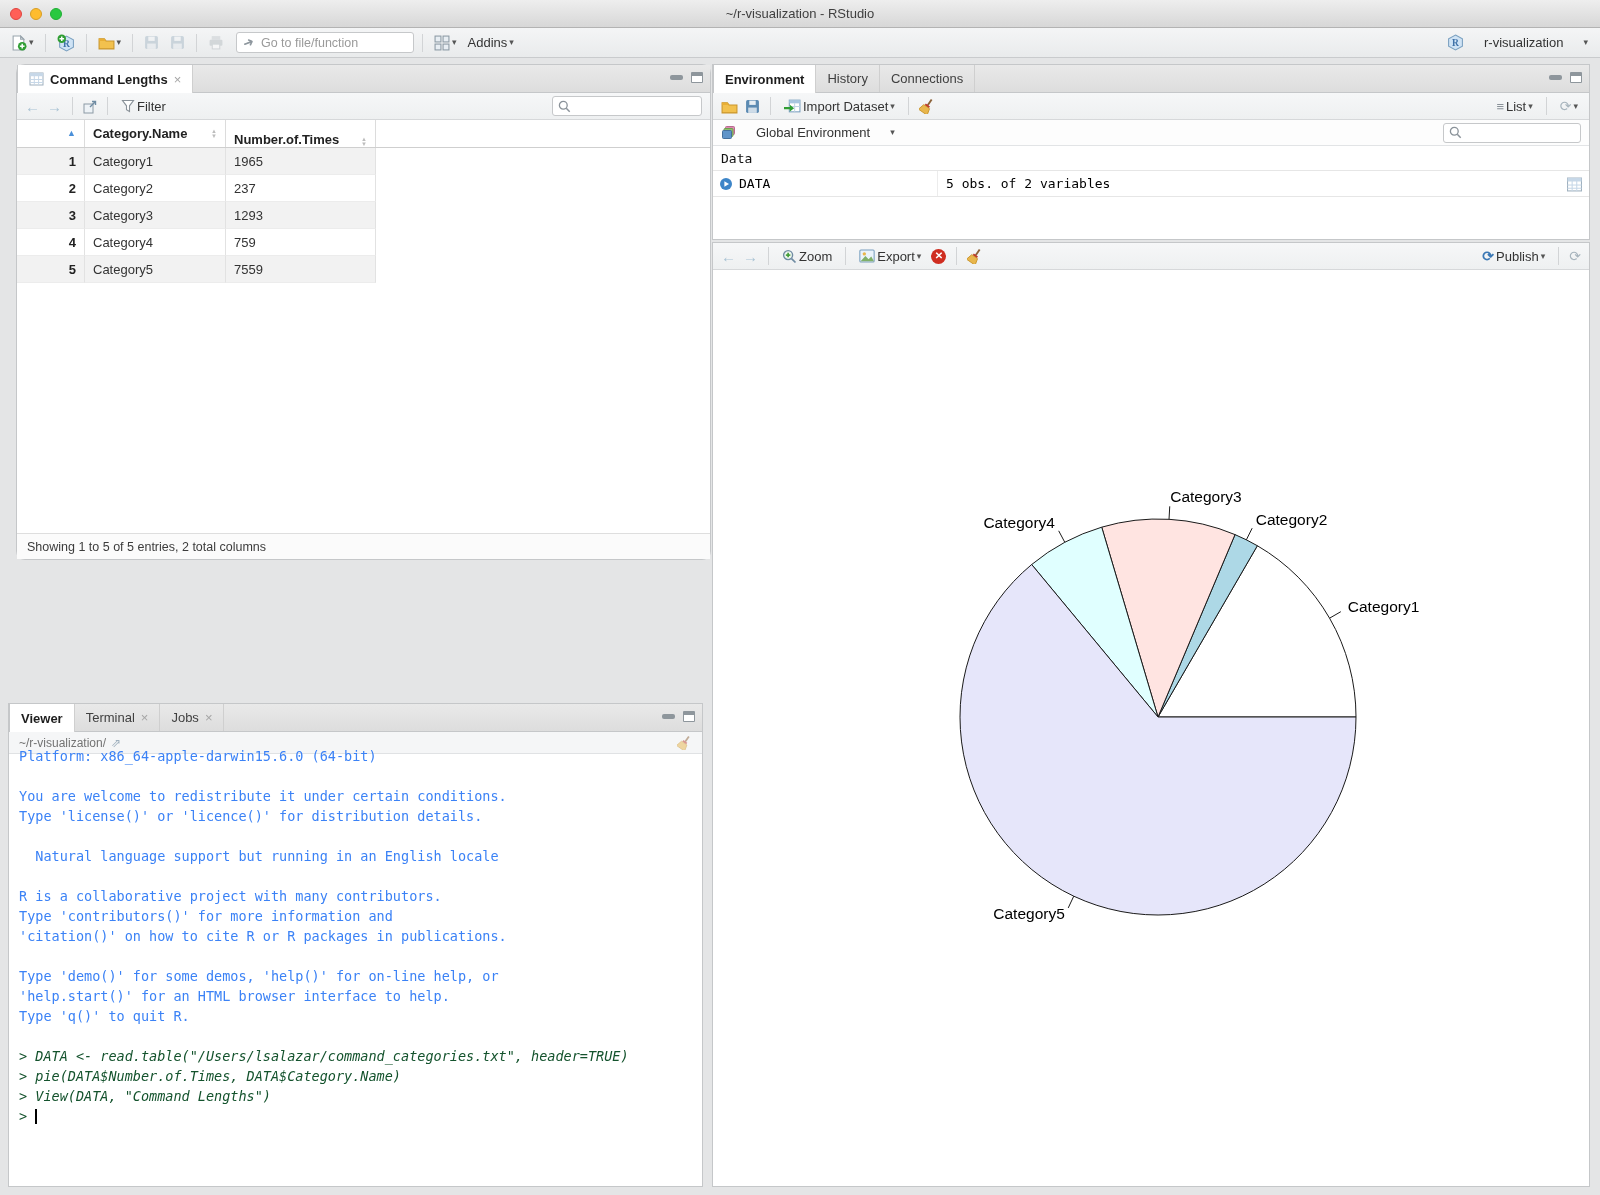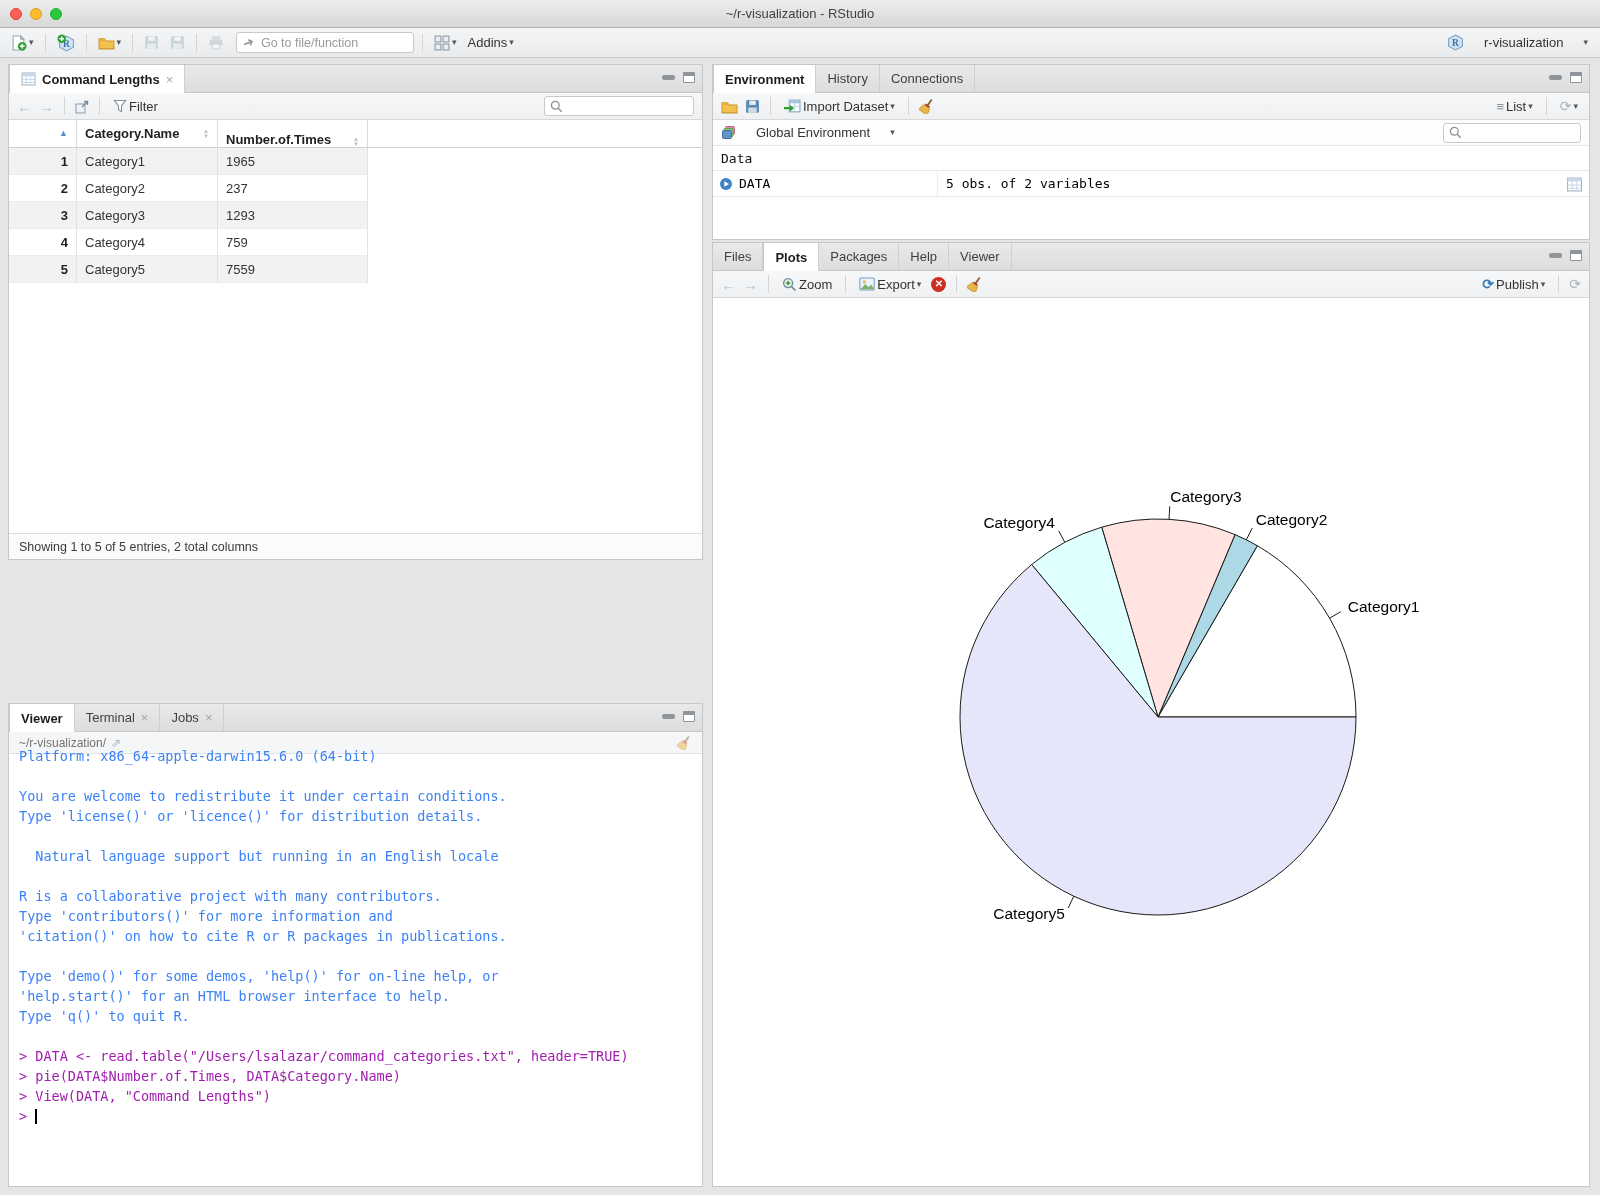--- a/index.html
+++ b/index.html
@@ -21,21 +21,21 @@
   .goto-box{display:flex;align-items:center;background:#fff;border:1px solid #c6c8ca;border-radius:3px;
     height:21px;width:178px;padding:0 6px;gap:5px;margin-left:4px;}
   .goto-box input{border:none;outline:none;font-size:12.5px;color:#0f766e;width:130px;background:transparent;}
   .goto-box input::placeholder{color:#9a9a9a;}
   .goto-arrow{color:#8e979e;font-size:13px;transform:rotate(-20deg);display:inline-block;}
   .spacer{flex:1;}
   .proj{display:flex;align-items:center;gap:20px;font-size:13px;color:#333;}
 
   
   .pane{position:absolute;background:#fff;border:1px solid #c5c7c9;}
-  #pane-viewer{left:8px;top:64px;width:695px;height:496px;}
+  #pane-viewer{left:16px;top:64px;width:695px;height:496px;border-radius:9px;}
   #pane-console{left:8px;top:703px;width:695px;height:484px;}
   #pane-env{left:712px;top:64px;width:878px;height:176px;}
   #pane-plots{left:712px;top:242px;width:878px;height:945px;}
 
   .tabbar{height:28px;background:linear-gradient(#e9e9e9,#dddddd);border-bottom:1px solid #c5c7c9;
     display:flex;align-items:stretch;position:relative;}
   .tab{display:flex;align-items:center;gap:6px;padding:0 11px;font-size:13px;color:#404040;
     border-right:1px solid #cfcfcf;position:relative;}
   .tab.active{background:#fff;font-weight:bold;color:#1d1d1d;margin-bottom:-1px;border-left:1px solid #c5c7c9;}
   .tab .x{color:#a5a5a5;font-size:13px;font-weight:normal;}
@@ -76,21 +76,21 @@
   .env-row{height:26px;display:flex;align-items:center;padding:0 6px;border-bottom:1px solid #e6e6e6;font-size:13px;}
   .env-name{width:218px;display:flex;align-items:center;gap:6px;}
   .env-val{flex:1;border-left:1px solid #ececec;padding-left:8px;height:100%;display:flex;align-items:center;}
 
   
   .pathrow{height:22px;display:flex;align-items:center;gap:5px;padding:0 10px;background:#f5f6f7;
     border-bottom:1px solid #e0e2e4;font-size:12px;color:#737373;}
   .console-out{padding:2px 10px 0 10px;overflow:hidden;margin-top:-10px;}
   .cline{font-family:"DejaVu Sans Mono","Liberation Mono",monospace;font-size:13.5px;line-height:20px;
     white-space:pre;color:#3b82f6;}
-  .cline.input{color:#a21caf;}
+  .cline.input{color:#14532d;font-style:italic;}
   .cursor{display:inline-block;width:1.5px;height:15px;background:#000;vertical-align:text-bottom;}
 
   
   .plot-area{position:absolute;left:0;right:0;top:56px;bottom:0;background:#fff;}
 
   .minbar{width:13px;height:5px;border-radius:2px;background:#8e969c;display:inline-block;}
   .maxwin{width:12px;height:11px;border:1.5px solid #8e969c;border-top:4px solid #8e969c;border-radius:1px;display:inline-block;background:#fff;}
   .refresh-glyph{font-size:14px;color:#a7b4bd;}
   .publish-glyph{font-size:14px;color:#3b78b5;font-weight:bold;}
   .redx{width:15px;height:15px;border-radius:50%;background:#cf2d20;color:#fff;font-size:10px;font-weight:bold;
@@ -430,41 +430,20 @@
         </span>
         <span class="env-val mono">5 obs. of 2 variables</span>
         <span style="margin-left:8px"><svg class="icon" width="17" height="15">
             <use href="#i-sheet"></use>
           </svg></span>
       </div>
     </div>
 </div>
 
 <div class="pane" id="pane-plots">
-  <div class="tabbar">
-    <div class="tab">
-        <span>Files</span>
-      </div>
-    <div class="tab active">
-        <span>Plots</span>
-      </div>
-    <div class="tab">
-        <span>Packages</span>
-      </div>
-    <div class="tab">
-        <span>Help</span>
-      </div>
-    <div class="tab">
-        <span>Viewer</span>
-      </div>
-    <div class="winbtns">
-      <span class="minbar"></span>
-      <span class="maxwin"></span>
-    </div>
-  </div>
   <div class="ptoolbar">
     <span class="arrowglyph">←</span>
     <span class="arrowglyph">→</span>
     <span class="sep"></span>
     <span class="tbtn">
       <svg class="icon" width="15" height="15">
           <use href="#i-magplus"></use>
         </svg>
       <span class="lbl">Zoom</span>
     </span>

